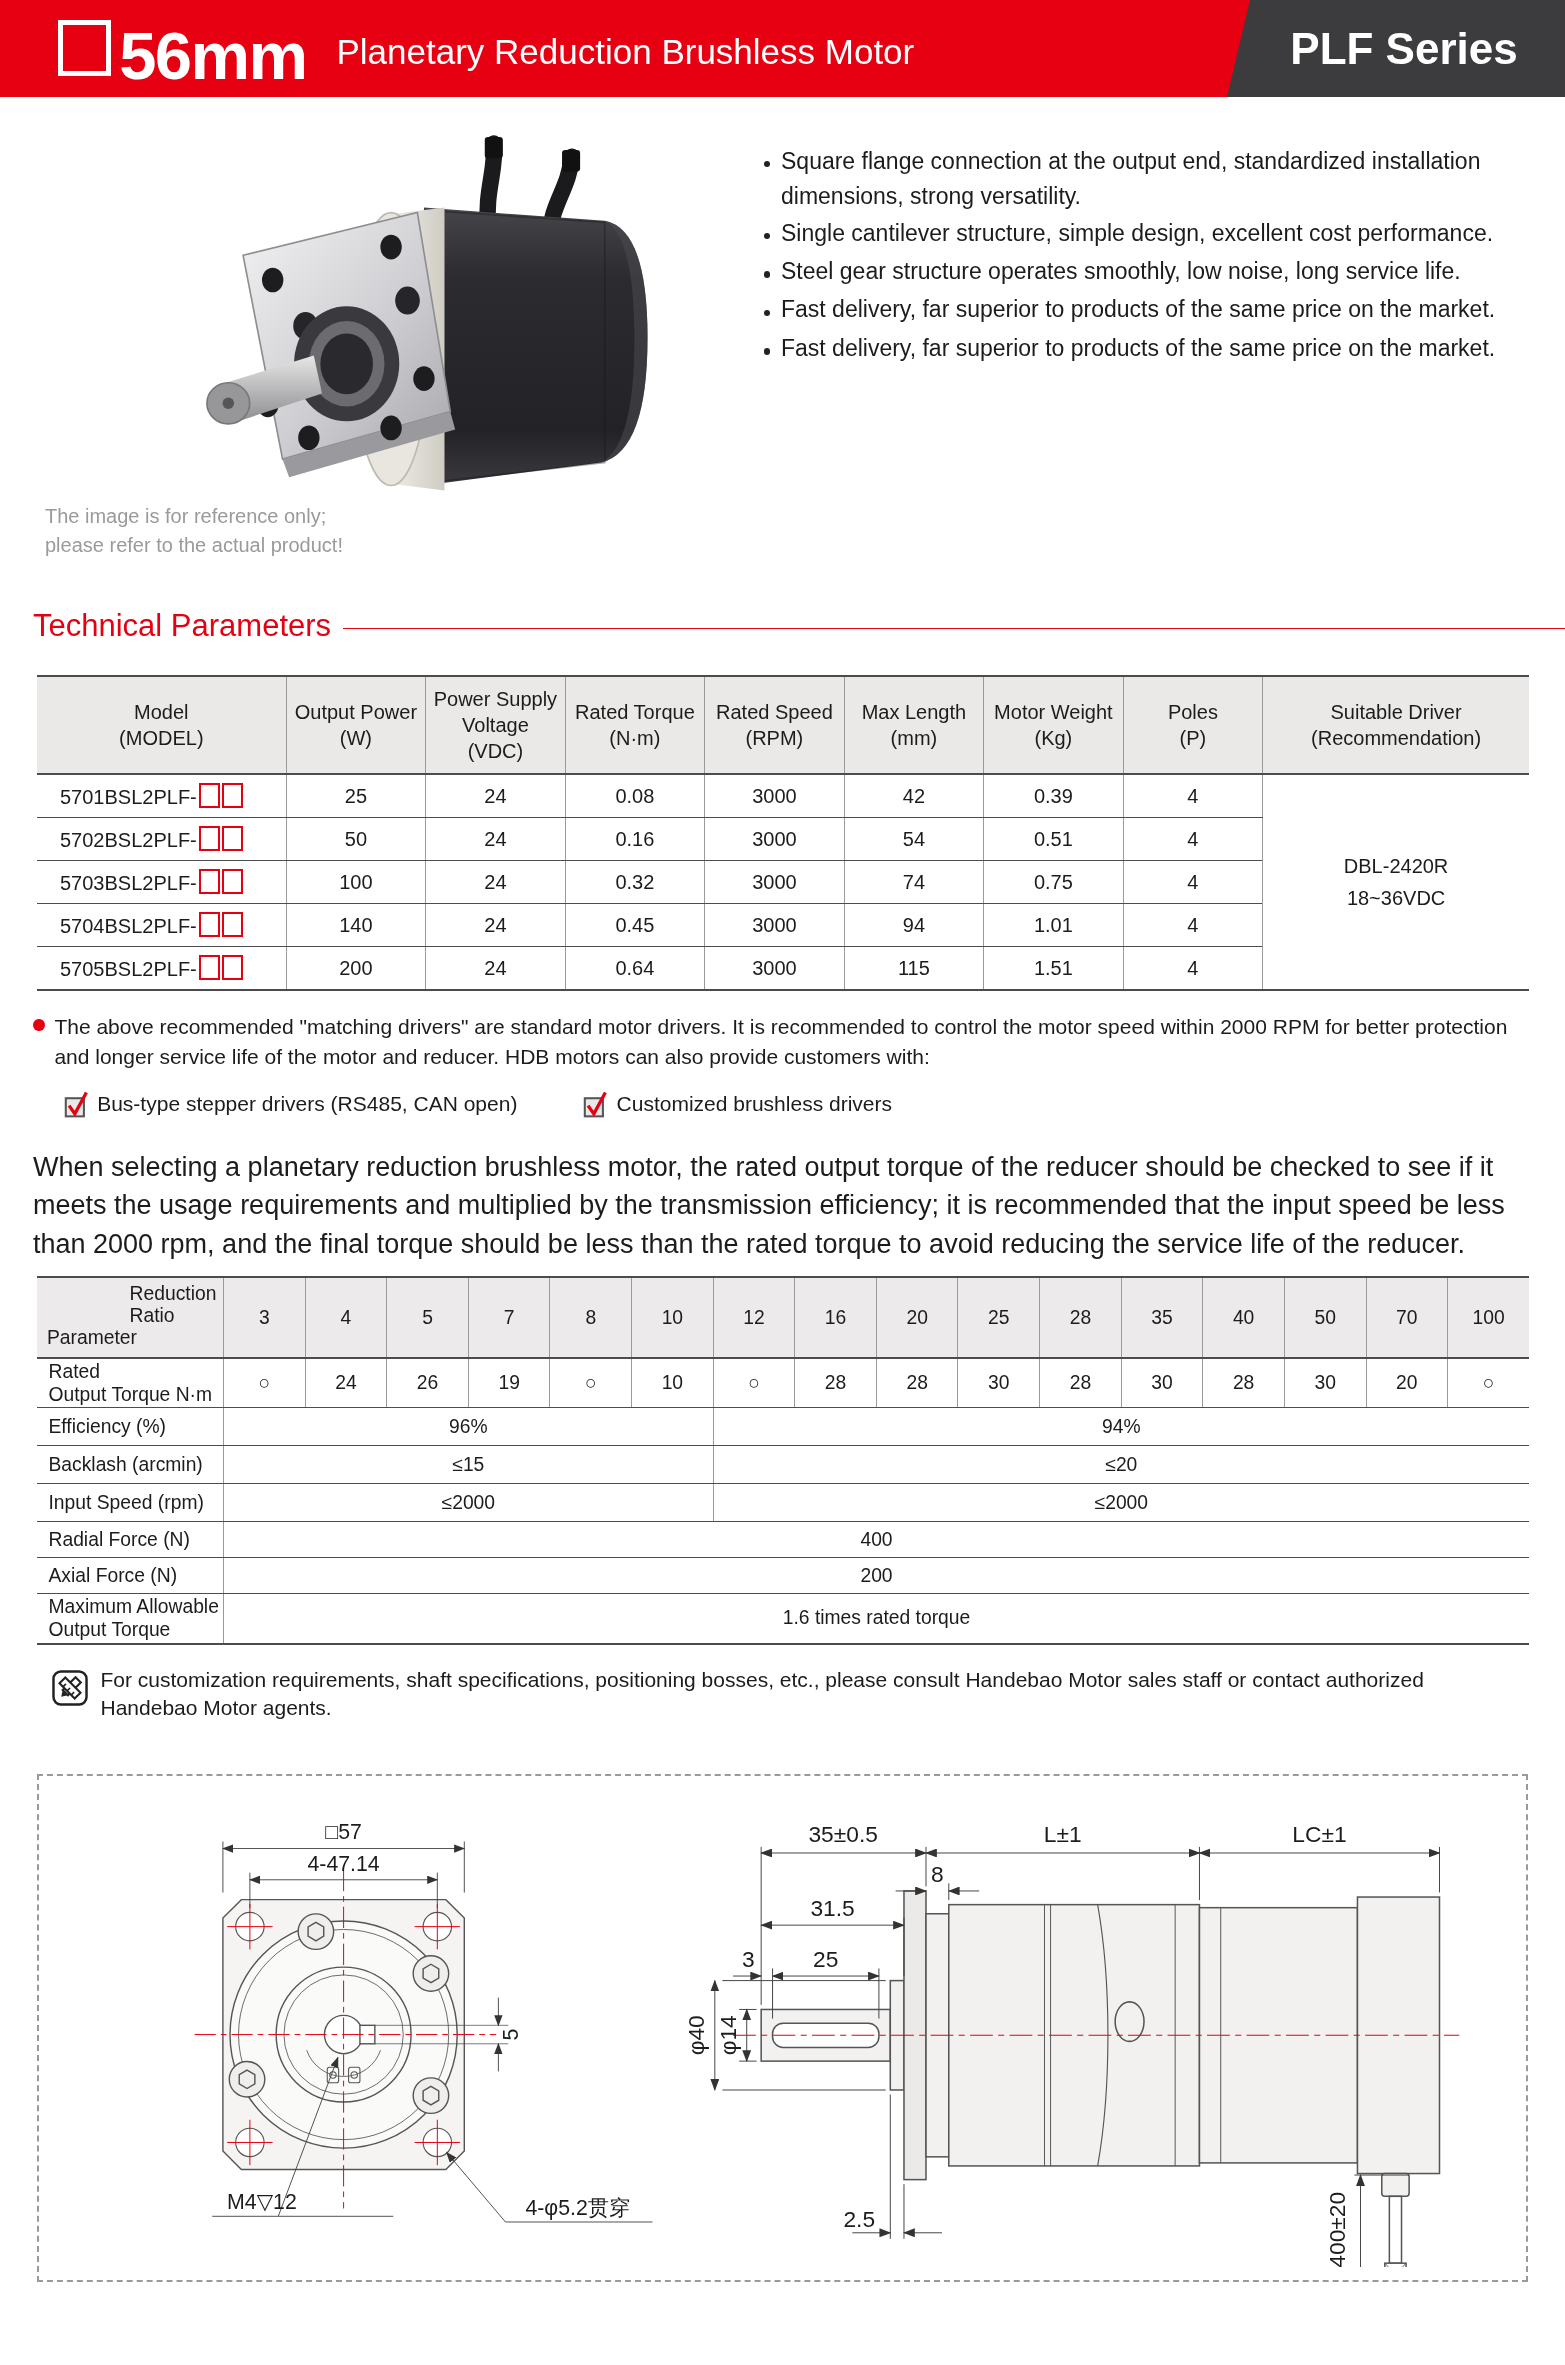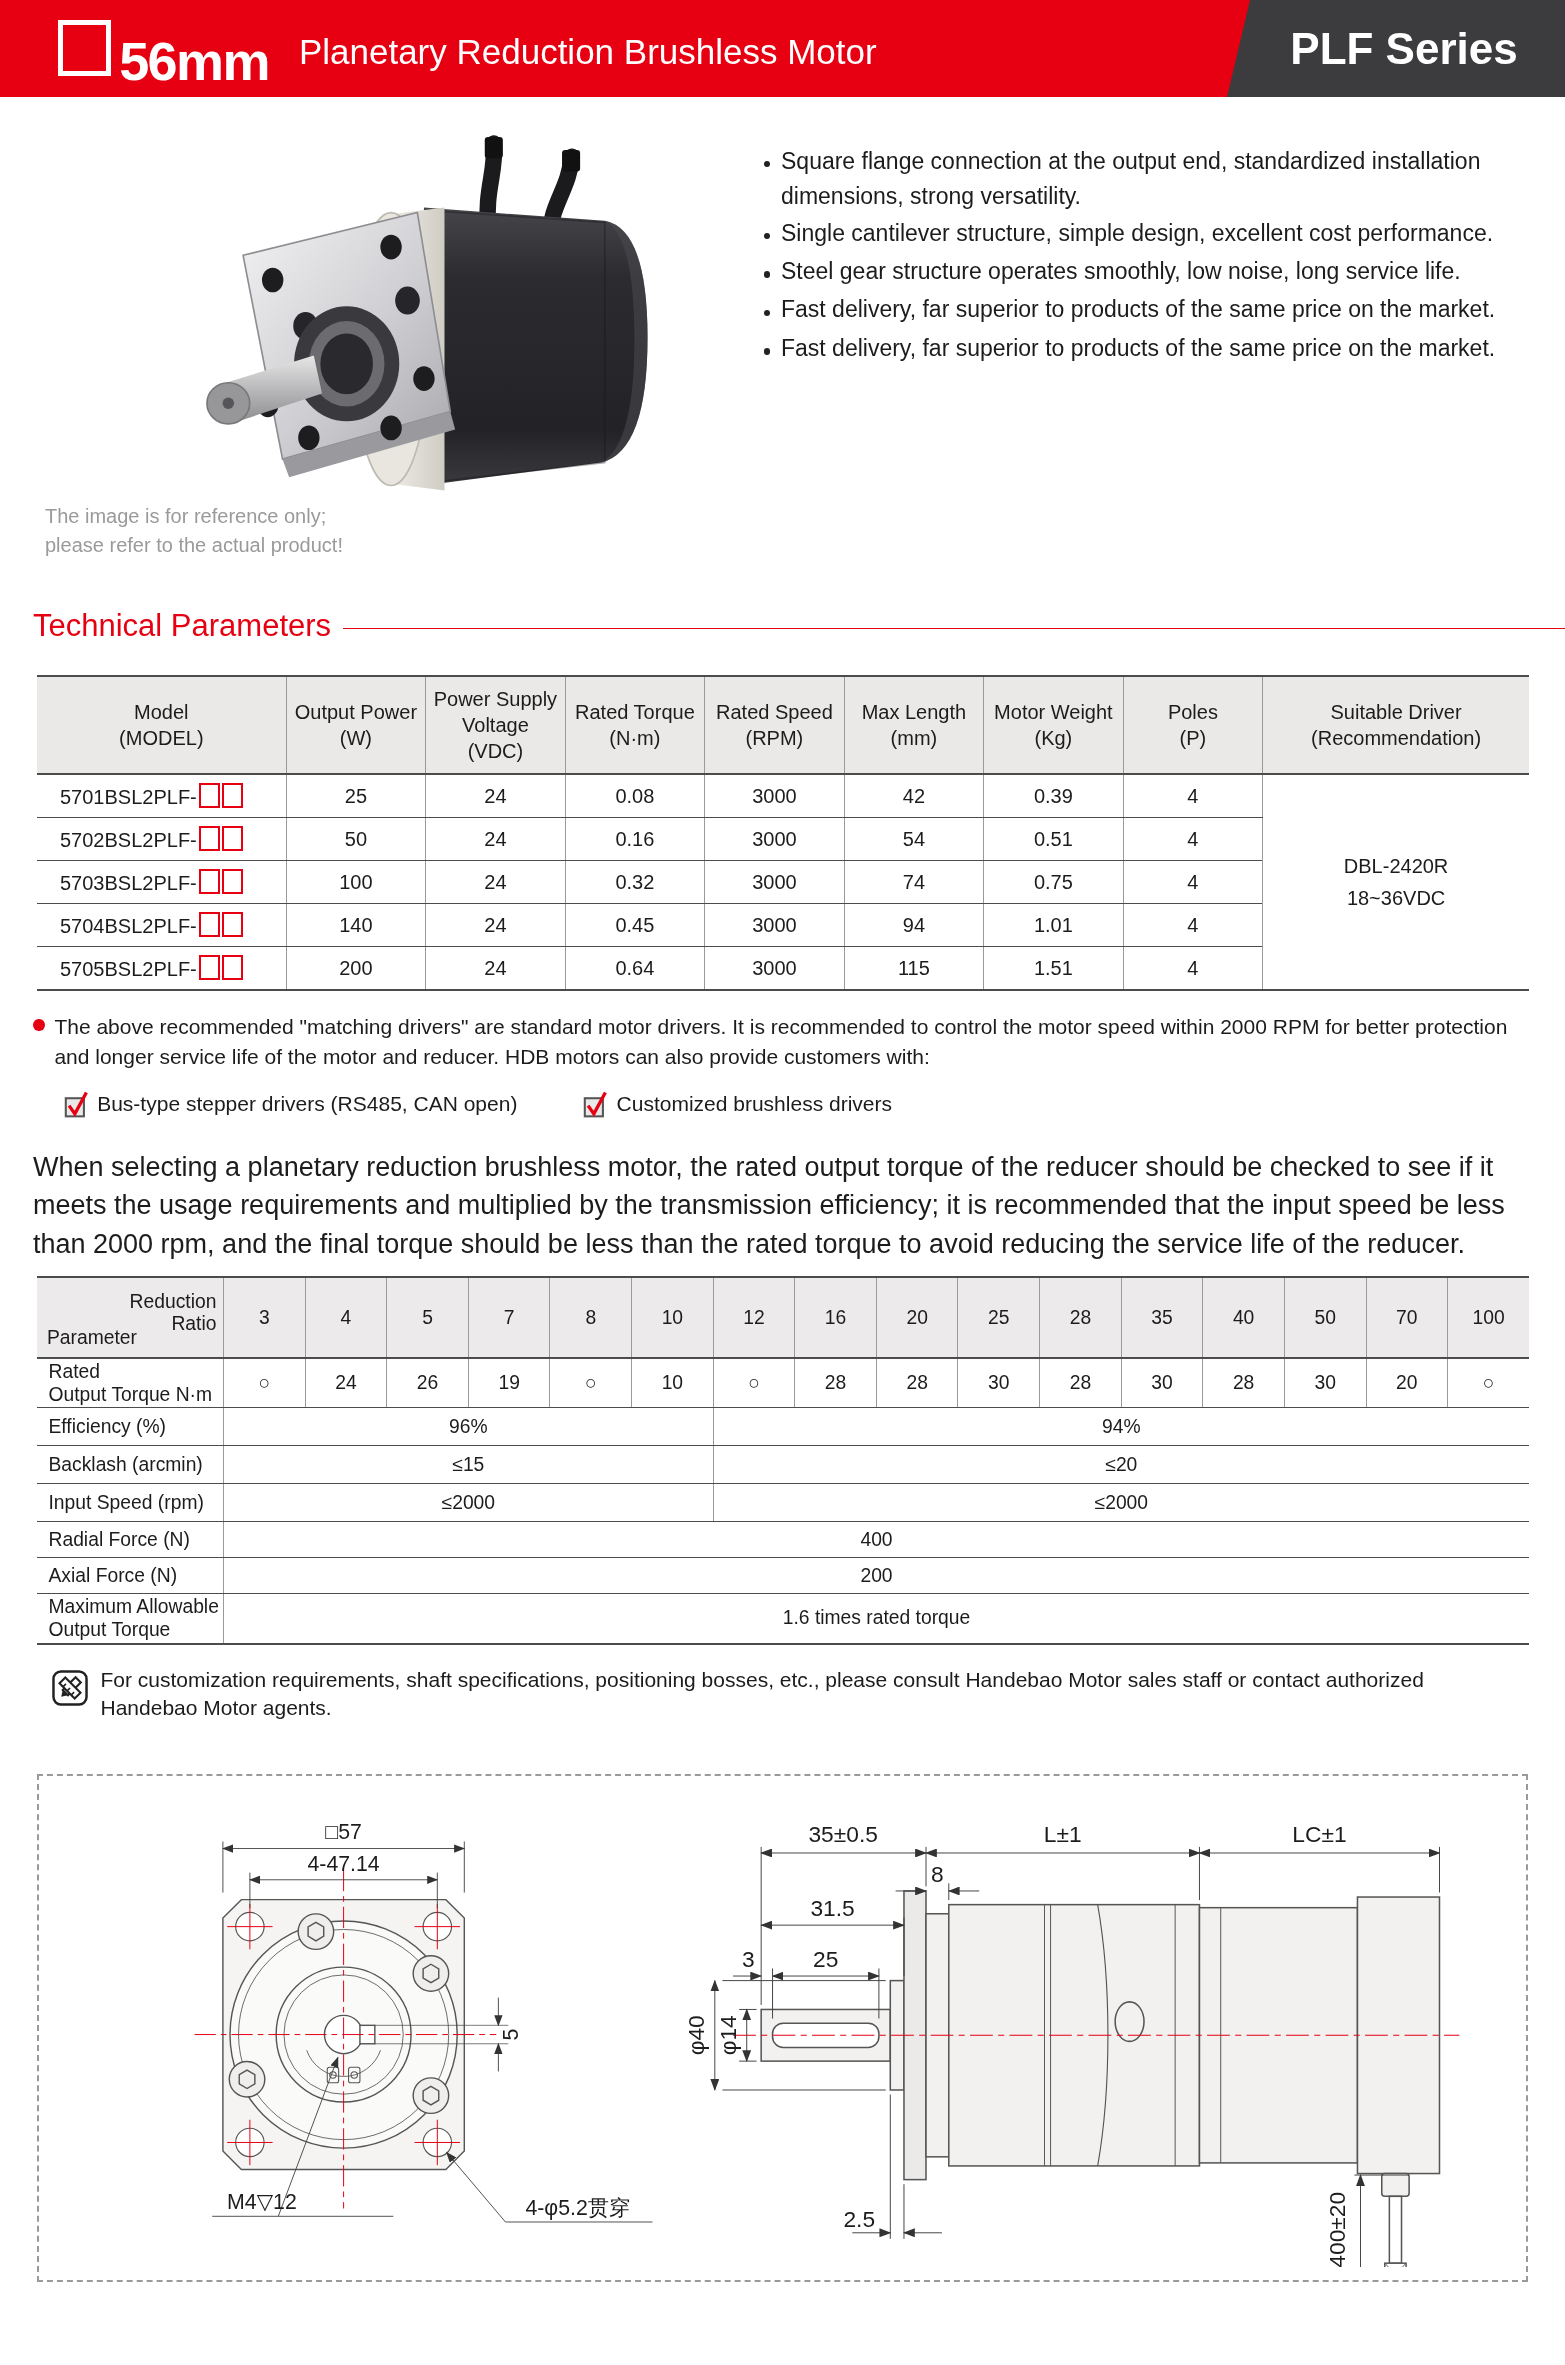--- a/index.html
+++ b/index.html
@@ -3,21 +3,21 @@
 <meta charset="utf-8">
 <style>
   html,body{margin:0;padding:0;background:#fff;}
   .page{width:1566px;height:2366px;position:relative;background:#fff;overflow:hidden;
         font-family:"Liberation Sans","DejaVu Sans",sans-serif;color:#1c1c1c;}
 
   
   .banner{position:relative;height:97px;background:#e60012;overflow:hidden;}
   .banner-left{position:absolute;left:58px;top:0;bottom:0;display:flex;align-items:flex-end;padding-bottom:10px;}
   .size-square{display:inline-block;width:43px;height:46px;border:5.8px solid #fff;margin:0 8.2px 11.5px 0;}
-  .size-text{font-size:54px;font-weight:bold;color:#fff;line-height:.92;letter-spacing:-1.6px;}
+  .size-text{font-size:67px;font-weight:bold;color:#fff;line-height:.92;letter-spacing:-1.6px;}
   .banner-sub{font-size:35px;color:#fff;margin:0 0 15px 30px;}
   .banner-right{position:absolute;right:0;top:0;bottom:0;width:339px;background:#3c3c3f;
     -webkit-clip-path:polygon(23px 0,100% 0,100% 100%,0 100%);clip-path:polygon(23px 0,100% 0,100% 100%,0 100%);
     display:flex;align-items:center;justify-content:center;}
   .banner-series{font-size:44px;font-weight:bold;color:#fff;padding-left:15px;}
 
   
   .product{display:flex;margin:35px 58px 0 45px;}
   .figure{width:708px;position:relative;}
   .figure svg{display:block;margin-left:99px;}
@@ -64,21 +64,21 @@
   .ratio th,.ratio td{border-left:0.8px solid #9a9a9a;border-right:0.8px solid #9a9a9a;font-weight:normal;
       text-align:center;font-size:19.3px;white-space:pre-line;}
   .ratio th:first-child,.ratio td:first-child{border-left:none;}
   .ratio th:last-child,.ratio td:last-child{border-right:none;}
   .ratio thead th{background:#eceaea;height:77px;border-bottom:2.1px solid #4c4c4c;}
   .ratio td{border-bottom:1.6px solid #4c4c4c;}
   .ratio tr:last-child td{border-bottom:none;}
   .rlabel{text-align:left !important;padding-left:11.5px;line-height:1.2;}
   .diag{position:relative;padding:0 !important;
      background-image:linear-gradient(to bottom right,rgba(0,0,0,0) calc(50% - 0.8px),#777 calc(50% - 0.8px),#777 calc(50% + 0.8px),rgba(0,0,0,0) calc(50% + 0.8px));}
-  .diag .tr{position:absolute;top:13px;right:6.6px;text-align:right;line-height:1.15;}
+  .diag .tr{position:absolute;top:5px;right:6.6px;text-align:left;line-height:1.15;}
   .diag .bl{position:absolute;bottom:8.2px;left:10px;}
   .h-tq{height:46px;} .h-sm{height:38px;} .h-md{height:43px;} .h-sl{height:36px;} .h-mx{height:46px;}
 
   
   .custom{display:flex;margin:21.4px 49px 0 51px;}
   .custom svg{flex:0 0 38px;margin:3.3px 11.5px 0 0;}
   .custom-text{font-size:21px;line-height:1.35;}
 
   
   .draw-box{position:relative;margin:51px 37px 0 37px;width:1487px;height:504px;border:2.5px dashed #9a9a9a;}

